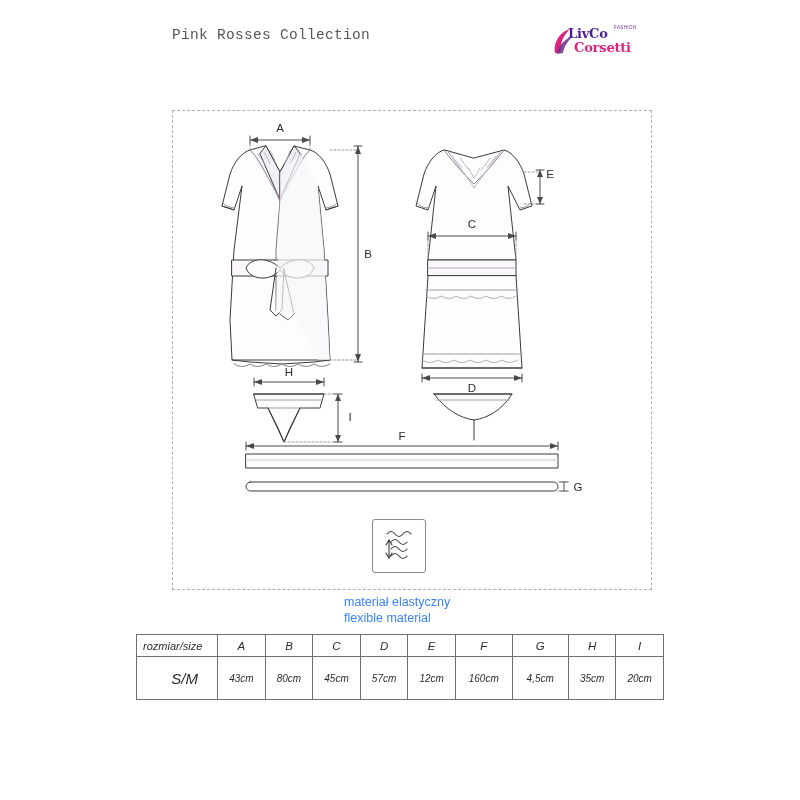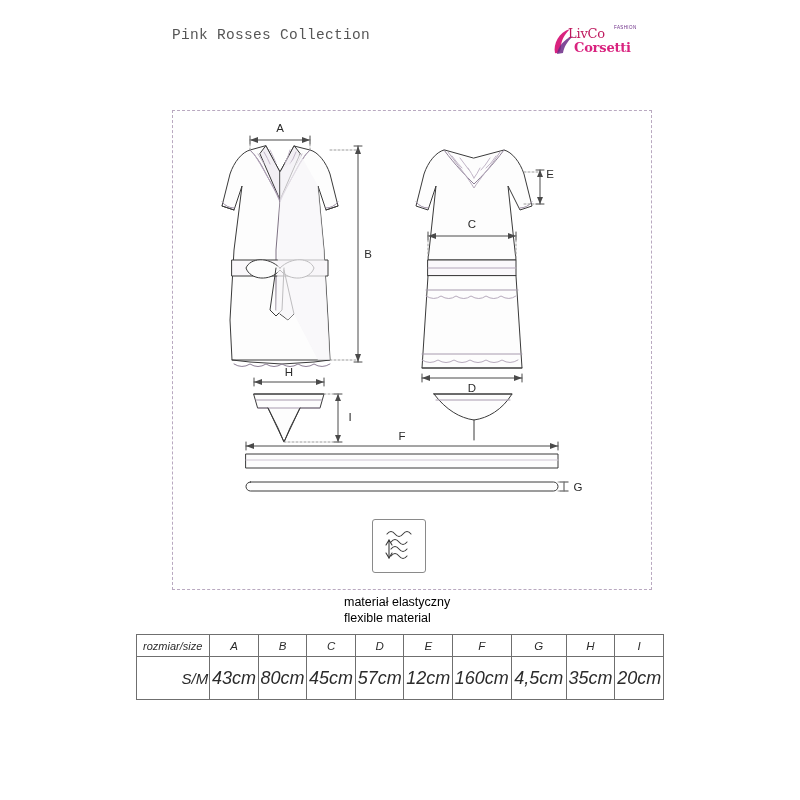--- a/index.html
+++ b/index.html
@@ -48,22 +48,22 @@
     top: 24px;
     width: 92px;
     height: 38px;
   }
   .logo-text {
     position: absolute;
     left: 16px;
     top: 2px;
     font-family: "DejaVu Serif", serif;
     font-size: 13px;
-    font-weight: normal;
-    color: #be185d;
+    font-weight: bold;
+    color: #4c1d95;
     letter-spacing: -0.2px;
   }
   .logo-text2 {
     position: absolute;
     left: 22px;
     top: 16px;
     font-family: "DejaVu Serif", serif;
     font-size: 13px;
     font-weight: bold;
     color: #d9237f;
@@ -110,21 +110,21 @@
     height: 52px;
     border: 1px solid #8a8a8a;
     border-radius: 3px;
   }
   .caption {
     position: absolute;
     left: 344px;
     top: 594px;
     font-size: 12.5px;
     line-height: 16px;
-    color: #000000;
+    color: #3b82f6;
   }
 
   
   .table-wrap {
     position: absolute;
     left: 136px;
     top: 634px;
     width: 512px;
     font-style: italic;
   }
@@ -144,24 +144,24 @@
     font-size: 11.5px;
     padding: 0 2px;
   }
   table.sizes thead th.firstcol {
     font-size: 11px;
     text-align: left;
     padding-left: 6px;
   }
   table.sizes tbody td {
     height: 40px;
-    font-size: 18px;
+    font-size: 10px;
   }
   table.sizes tbody td.firstcol {
-    text-align: right;
+    text-align: center;
     padding-left: 16px;
     font-size: 15px;
   }
   .col-first { width: 84px; }
   .col-norm  { width: 52px; }
   .col-wide  { width: 62px; }
 
   .lbl {
     font-size: 11.5px;
     fill: #2b2b2b;

